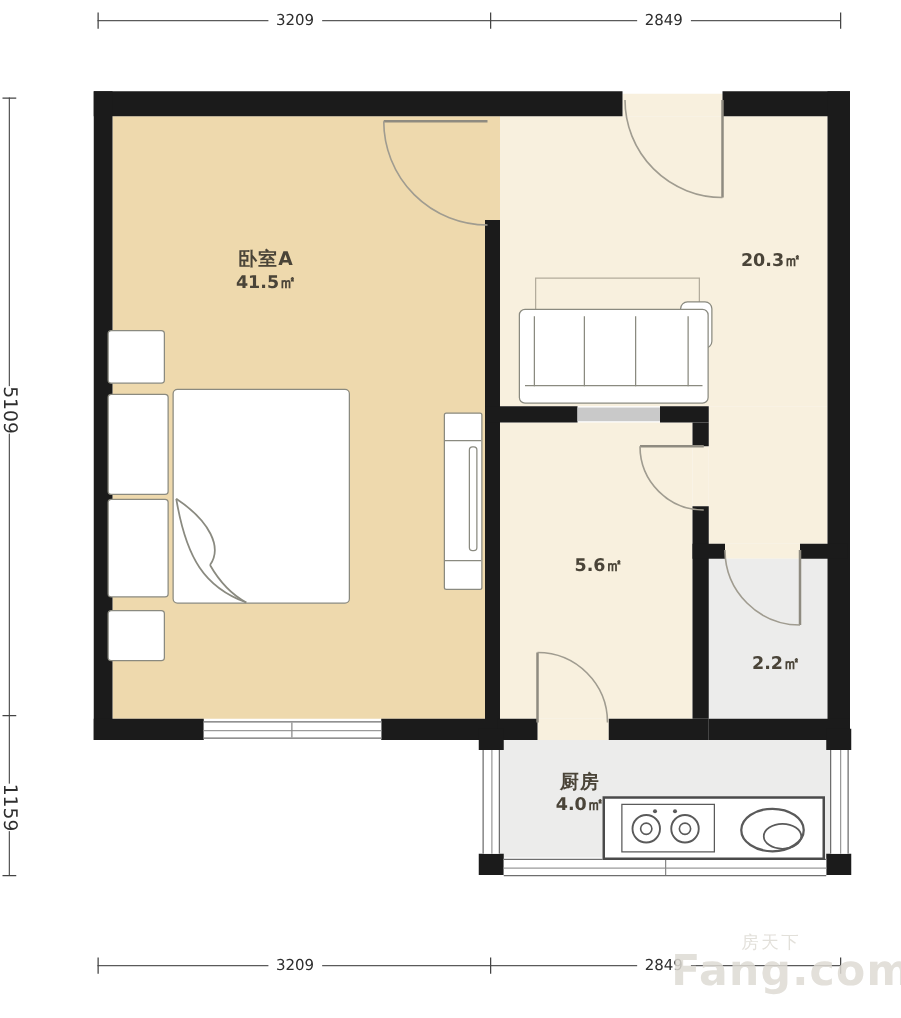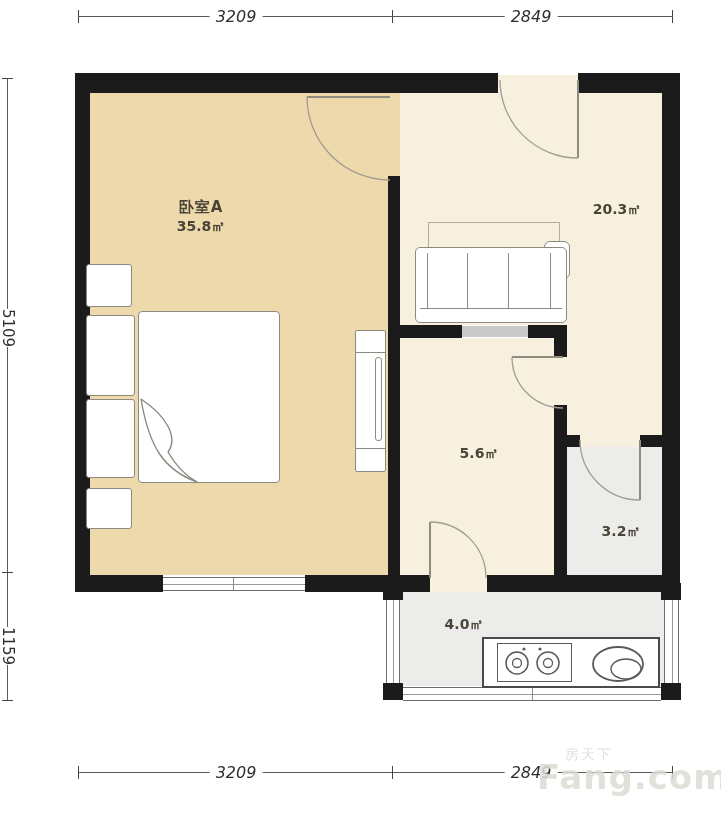--- a/index.html
+++ b/index.html
@@ -7,22 +7,22 @@
     position:relative;width:721px;height:814px;background:#ffffff;overflow:hidden;
     font-family:"DejaVu Sans","Liberation Sans",sans-serif;
   }
   .abs{position:absolute;}
   
   .dim-line-h{position:absolute;height:1px;background:#5a5a5a;}
   .dim-line-v{position:absolute;width:1px;background:#5a5a5a;}
   .tick-v{position:absolute;width:1px;height:13px;background:#444;}
   .tick-h{position:absolute;width:11px;height:1px;background:#444;}
   .dim-label{
-    position:absolute;font-size:16px;color:#2e2e2e;background:#ffffff;
-    padding:0 6px;transform:translate(-50%,-50%);white-space:nowrap;font-style:italic;
+    position:absolute;font-size:12px;color:#2e2e2e;background:#ffffff;
+    padding:0 6px;transform:translate(-50%,-50%);white-space:nowrap;
   }
   .dim-label-rot{
     position:absolute;font-size:15px;color:#2e2e2e;background:#ffffff;
     padding:4px 0;transform:translate(-50%,-50%) rotate(90deg);white-space:nowrap;
   }
   
   .floor-bed{background:#eed9ad;}
   .floor-warm{background:#f8f0de;}
   .floor-wet{background:#ececeb;}
   
@@ -39,21 +39,21 @@
   .thinline{position:absolute;background:#8a8a80;}
   .rug{position:absolute;border:1px solid #b3ac9c;background:transparent;}
   .counter{position:absolute;background:#ffffff;border:2px solid #4a4a4a;box-sizing:border-box;}
   .stove{position:absolute;background:#ffffff;border:1.5px solid #5a5a5a;box-sizing:border-box;}
   
   .room-label{position:absolute;width:130px;text-align:center;color:#4a4438;transform:translateX(-50%);}
   .room-label .nm{font-size:15px;font-weight:bold;letter-spacing:1px;line-height:20px;}
   .room-label .ar{font-size:14px;font-weight:bold;line-height:18px;}
   
   .wm{position:absolute;color:#dedbd4;opacity:.85;line-height:1;white-space:nowrap;}
-  .wm-cn{font-size:14px;letter-spacing:2px;}
+  .wm-cn{font-size:14px;letter-spacing:2px;margin-left:28px;}
   .wm-en{font-size:34px;font-weight:bold;letter-spacing:1px;}
   svg{position:absolute;left:0;top:0;}
 </style>
 </head>
 <body>
 
 <div class="canvas">
 
   <div class="dim-line-h" style="left:78px;top:16px;width:594px;"></div>
   <div class="tick-v" style="left:78px;top:10px;"></div>
@@ -172,33 +172,34 @@
     <circle cx="517" cy="663" r="4.5" stroke="#5a5a5a" stroke-width="1.3" fill="none"></circle>
     <circle cx="548" cy="663" r="11" stroke="#5a5a5a" stroke-width="1.5" fill="#ffffff"></circle>
     <circle cx="548" cy="663" r="4.5" stroke="#5a5a5a" stroke-width="1.3" fill="none"></circle>
     <circle cx="524" cy="649" r="1.6" fill="#5a5a5a"></circle>
     <circle cx="540" cy="649" r="1.6" fill="#5a5a5a"></circle>
 
     <ellipse cx="618" cy="664" rx="25" ry="17" stroke="#5a5a5a" stroke-width="1.8" fill="#ffffff"></ellipse>
     <ellipse cx="626" cy="669" rx="15" ry="10" stroke="#5a5a5a" stroke-width="1.4" fill="none"></ellipse>
   </svg>
 
-  <div class="room-label" style="left:201px;top:197px;">
+  <div class="room-label" style="left:213px;top:197px;">
     <div class="nm">卧室A</div>
-    <div class="ar">35.8㎡</div>
+    <div class="ar">41.5㎡</div>
   </div>
   <div class="room-label" style="left:617px;top:200px;">
     <div class="ar">20.3㎡</div>
   </div>
   <div class="room-label" style="left:479px;top:444px;">
     <div class="ar">5.6㎡</div>
   </div>
   <div class="room-label" style="left:621px;top:522px;">
-    <div class="ar">3.2㎡</div>
+    <div class="ar">2.2㎡</div>
   </div>
   <div class="room-label" style="left:464px;top:615px;">
+    <div class="nm">厨房</div>
     <div class="ar">4.0㎡</div>
   </div>
 
   <div class="wm wm-cn" style="left:565px;top:747px;">房天下</div>
   <div class="wm wm-en" style="left:537px;top:760px;">Fang.com</div>
 
 </div>
 
 </body></html>

